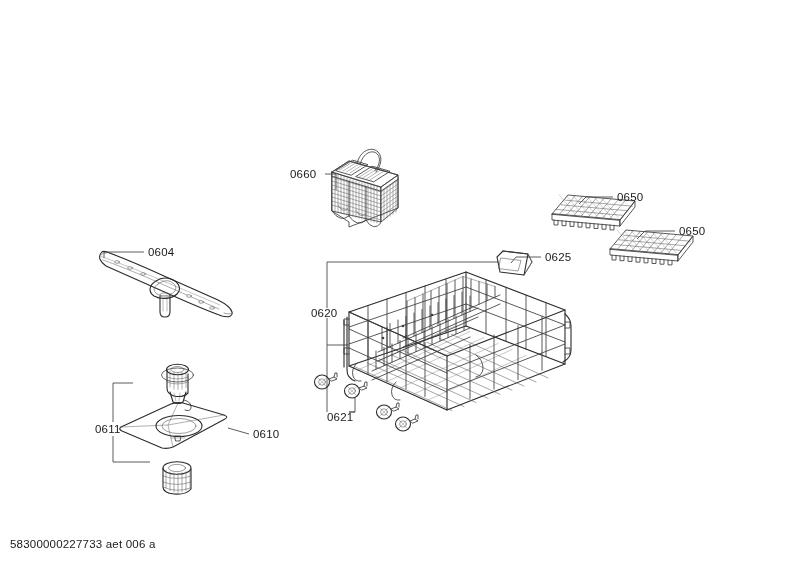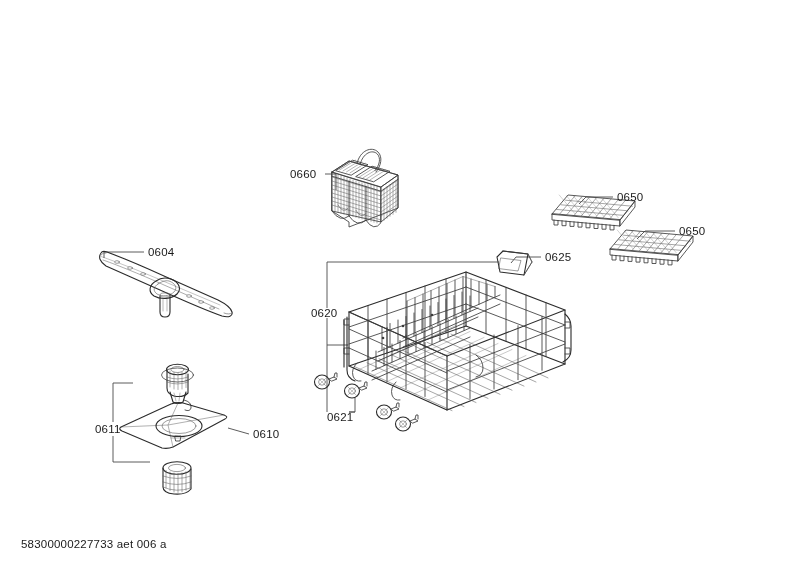--- a/index.html
+++ b/index.html
@@ -9,21 +9,21 @@
     font-family:"Liberation Sans","DejaVu Sans",sans-serif;
     color:#000;
   }
   #diagram-root{position:absolute;left:0;top:0;width:800px;height:566px;}
   svg{display:block;}
   .lbl{
     font-family:"Liberation Sans","DejaVu Sans",sans-serif;
     font-size:11.5px;fill:#1a1a1a;letter-spacing:0.2px;
   }
   .footer-text{
-    position:absolute;left:21px;top:538px;
+    position:absolute;left:10px;top:538px;
     font-size:11.5px;color:#1a1a1a;letter-spacing:0.2px;white-space:nowrap;text-align:right;
   }
   .leader{stroke:#4a4a4a;stroke-width:0.9;fill:none;}
   .ln{stroke:#3b3b3b;stroke-width:0.85;fill:none;stroke-linecap:round;stroke-linejoin:round;}
   .ln-thin{stroke:#5a5a5a;stroke-width:0.6;fill:none;stroke-linecap:round;stroke-linejoin:round;}
   .ln-b{stroke:#2b2b2b;stroke-width:1.1;fill:none;stroke-linecap:round;stroke-linejoin:round;}
 </style>
 </head>
 <body>
 

